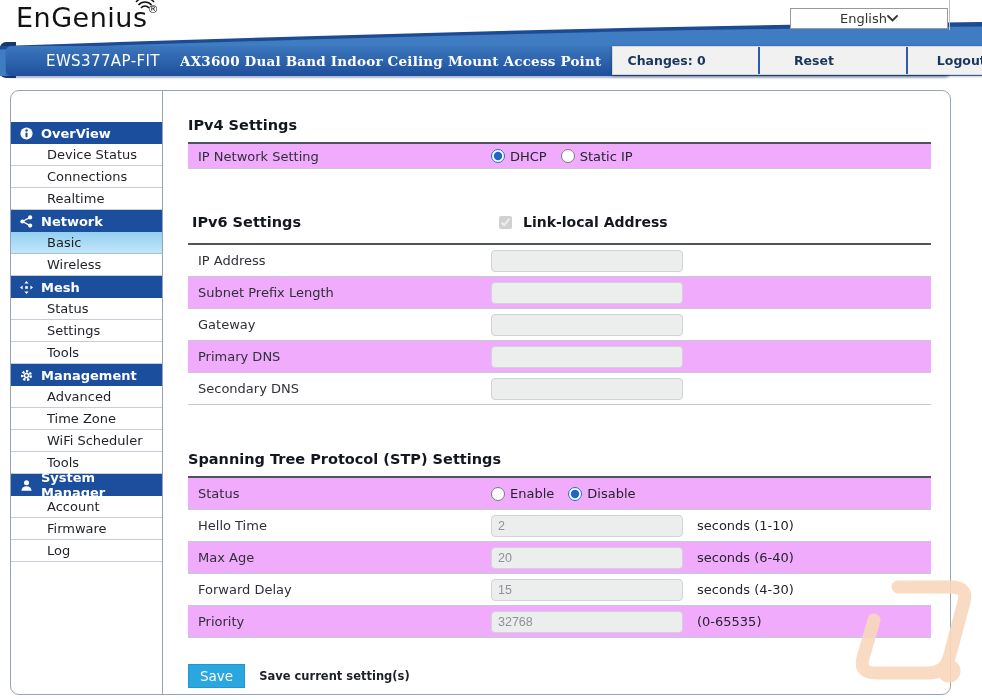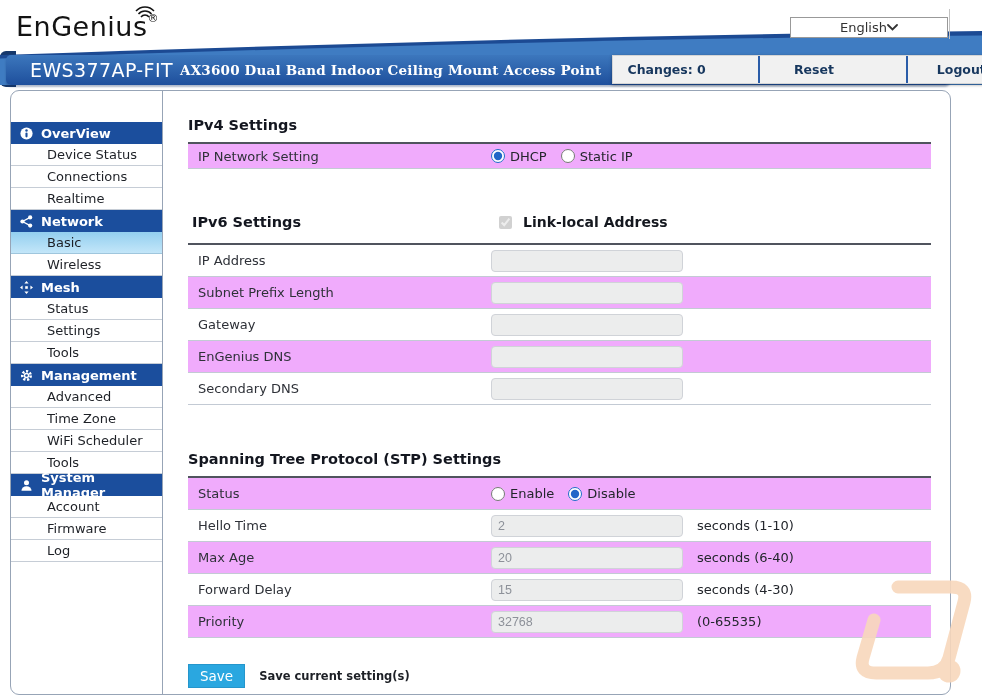--- a/index.html
+++ b/index.html
@@ -1,41 +1,41 @@
 <!DOCTYPE html>
 <html><head>
 <meta charset="utf-8">
 <style>
   html,body{margin:0;padding:0;}
   body{
     width:982px;height:700px;position:relative;overflow:hidden;
     background:#fff;font-family:"DejaVu Sans","Liberation Sans",sans-serif;
   }
   
-  .header{position:absolute;top:9px;left:0;width:982px;height:80px;}
+  .header{position:absolute;top:0;left:0;width:982px;height:80px;}
   .swoosh{position:absolute;top:0;left:0;pointer-events:none;}
   .logo{position:absolute;top:2px;left:16px;color:#131313;font-size:27px;letter-spacing:.5px;}
   .logo .reg{font-size:11px;vertical-align:14px;}
   .wifi-arcs{position:absolute;top:-5px;left:116px;}
   .lang-select{
     position:absolute;top:8px;left:790px;width:158px;height:21px;
     border:1px solid #999;background:#fff;display:flex;align-items:center;
     justify-content:center;padding:0 7px;font-size:13px;color:#333;
     box-sizing:border-box;cursor:pointer;
   }
   .hdr-vline{position:absolute;left:949px;top:0;width:1px;height:30px;background:#c2c2c2;}
   .navbar{
     position:absolute;top:46px;left:6px;width:944px;height:30px;
     background:linear-gradient(180deg,#3c77bd,#1e4f9c);
     border-radius:5px;display:flex;align-items:center;
     box-shadow:0 2px 2px rgba(20,50,100,.35);
   }
   .navbar::before{content:"";position:absolute;left:-6px;top:-4px;width:16px;height:36px;
     background:#16386b;border-radius:6px 0 0 6px;z-index:-1;}
-  .device-name{color:#fff;font-size:19px;margin-left:24px;letter-spacing:.4px;}
+  .device-name{color:#fff;font-size:15px;margin-left:40px;letter-spacing:.4px;}
   .nav-title{
     position:absolute;left:174px;color:#fff;font-weight:bold;font-size:13.5px;
     font-family:"DejaVu Serif","Liberation Serif",serif;letter-spacing:.2px;
   }
   .nav-buttons{
     position:absolute;top:46px;left:612px;width:404px;height:29px;
     background:#f1f1f1;border:1px solid #d5d5d5;border-radius:0;
     display:flex;box-shadow:0 1px 3px rgba(0,0,0,.35);box-sizing:border-box;
   }
   .nav-btn{flex:1;display:flex;align-items:center;justify-content:center;
@@ -229,21 +229,21 @@
               <input class="txt" disabled="" value="" style="">
             </div>
           </div>
           <div class="srow">
             <span class="row-label">Gateway</span>
             <div class="row-control">
               <input class="txt" disabled="" value="" style="">
             </div>
           </div>
           <div class="srow gray">
-            <span class="row-label">EnGenius DNS</span>
+            <span class="row-label">Primary DNS</span>
             <div class="row-control">
               <input class="txt" disabled="" value="" style="">
             </div>
           </div>
           <div class="srow">
             <span class="row-label">Secondary DNS</span>
             <div class="row-control">
               <input class="txt" disabled="" value="" style="">
             </div>
           </div>

